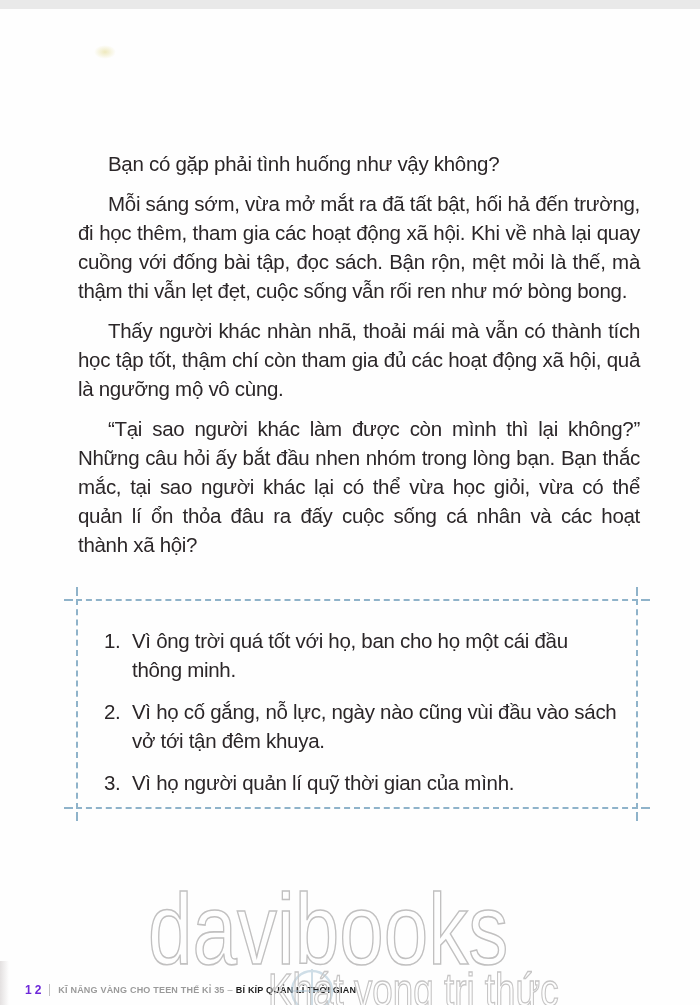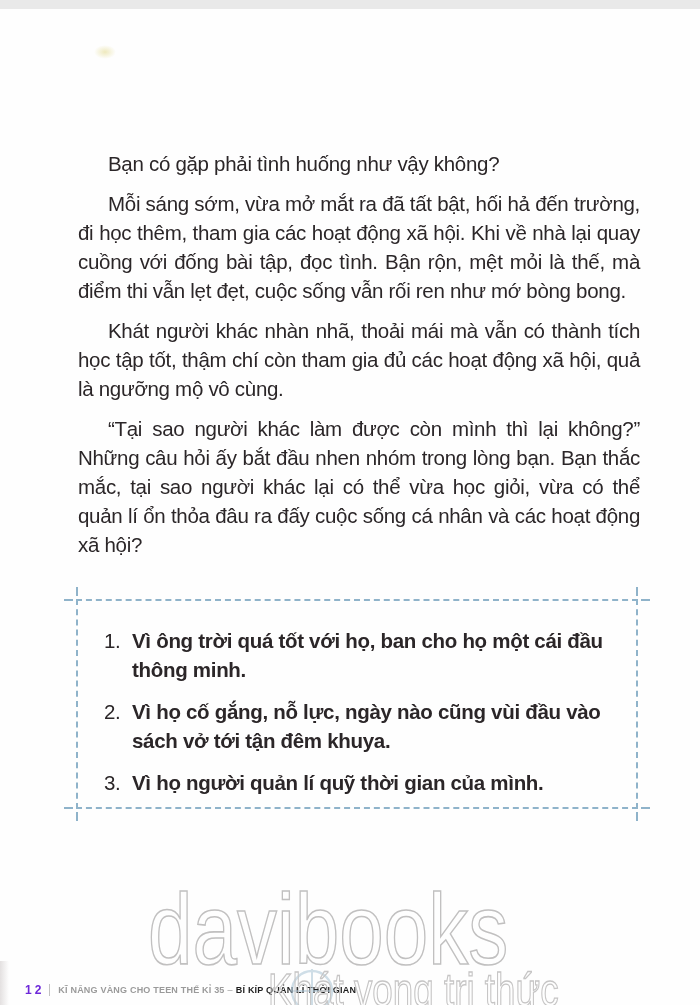--- a/index.html
+++ b/index.html
@@ -44,21 +44,21 @@
   .cx.bl-v { bottom:-14px;left:-2px;   width:2px; height:9px; }
   .cx.br-h { bottom:-2px; right:-14px; width:9px; height:2px; }
   .cx.br-v { bottom:-14px;right:-2px;  width:2px; height:9px; }
 
   .callout-list {
     list-style:none; margin:0; padding:25px 16px 0 26px;
     display:flex; flex-direction:column; gap:13px;
   }
   .callout-item { display:flex; font-size:20.5px; line-height:29px; letter-spacing:-0.3px; }
   .item-num  { flex:none; width:28px; }
-  .item-text { flex:1;font-weight:bold; }
+  .item-text { flex:1; }
 
   
   .footer {
     position:absolute; left:25px; top:973px; height:16px;
     display:flex; align-items:center;
   }
   .page-num { font-size:12px; letter-spacing:3px; color:#6d28d9; font-weight:bold; }
   .footer-divider { width:1px; height:12px; background:#c2c2c2; margin:0 8px 0 5px; }
   .footer-title { font-size:9px; letter-spacing:0.2px; white-space:nowrap; }
   .series { color:#9a9a9a; font-weight:bold; }
@@ -85,23 +85,23 @@
 </style>
 </head>
 <body>
 
 <div class="page">
 
   <div class="smudge"></div>
 
   <div class="text-col">
     <p class="body-par">Bạn có gặp phải tình huống như vậy không?</p>
-    <p class="body-par">Mỗi sáng sớm, vừa mở mắt ra đã tất bật, hối hả đến trường, đi học thêm, tham gia các hoạt động xã hội. Khi về nhà lại quay cuồng với đống bài tập, đọc tình. Bận rộn, mệt mỏi là thế, mà điểm thi vẫn lẹt đẹt, cuộc sống vẫn rối ren như mớ bòng bong.</p>
-    <p class="body-par">Khát người khác nhàn nhã, thoải mái mà vẫn có thành tích học tập tốt, thậm chí còn tham gia đủ các hoạt động xã hội, quả là ngưỡng mộ vô cùng.</p>
-    <p class="body-par">“Tại sao người khác làm được còn mình thì lại không?” Những câu hỏi ấy bắt đầu nhen nhóm trong lòng bạn. Bạn thắc mắc, tại sao người khác lại có thể vừa học giỏi, vừa có thể quản lí ổn thỏa đâu ra đấy cuộc sống cá nhân và các hoạt động xã hội?</p>
+    <p class="body-par">Mỗi sáng sớm, vừa mở mắt ra đã tất bật, hối hả đến trường, đi học thêm, tham gia các hoạt động xã hội. Khi về nhà lại quay cuồng với đống bài tập, đọc sách. Bận rộn, mệt mỏi là thế, mà thậm thi vẫn lẹt đẹt, cuộc sống vẫn rối ren như mớ bòng bong.</p>
+    <p class="body-par">Thấy người khác nhàn nhã, thoải mái mà vẫn có thành tích học tập tốt, thậm chí còn tham gia đủ các hoạt động xã hội, quả là ngưỡng mộ vô cùng.</p>
+    <p class="body-par">“Tại sao người khác làm được còn mình thì lại không?” Những câu hỏi ấy bắt đầu nhen nhóm trong lòng bạn. Bạn thắc mắc, tại sao người khác lại có thể vừa học giỏi, vừa có thể quản lí ổn thỏa đâu ra đấy cuộc sống cá nhân và các hoạt thành xã hội?</p>
   </div>
 
   <div class="callout">
     <span class="cx tl-h"></span>
     <span class="cx tl-v"></span>
     <span class="cx tr-h"></span>
     <span class="cx tr-v"></span>
     <span class="cx bl-h"></span>
     <span class="cx bl-v"></span>
     <span class="cx br-h"></span>

